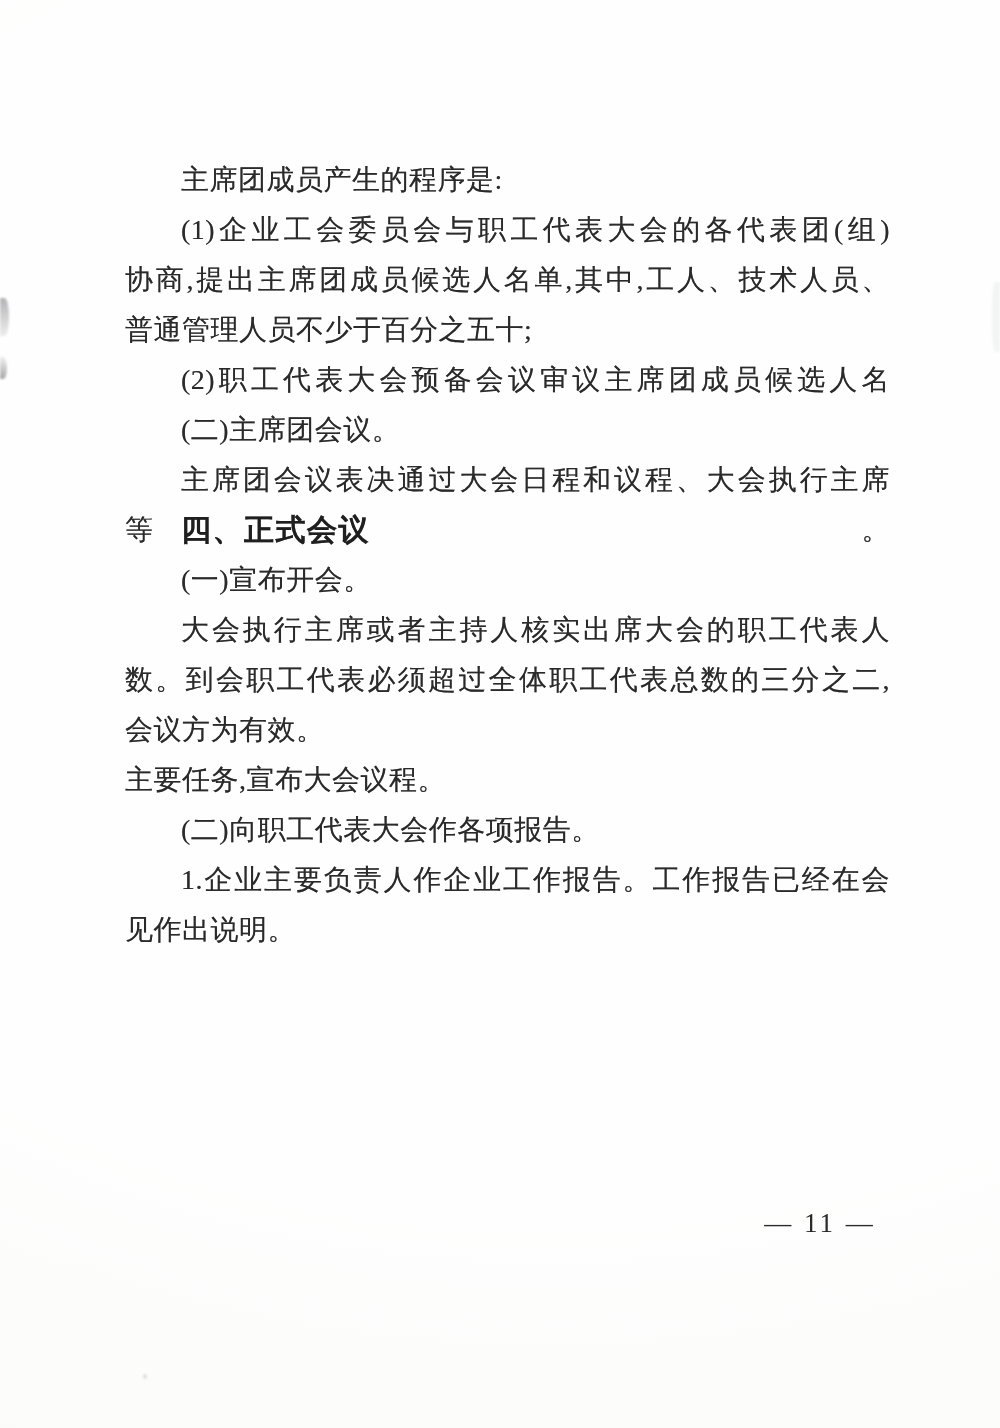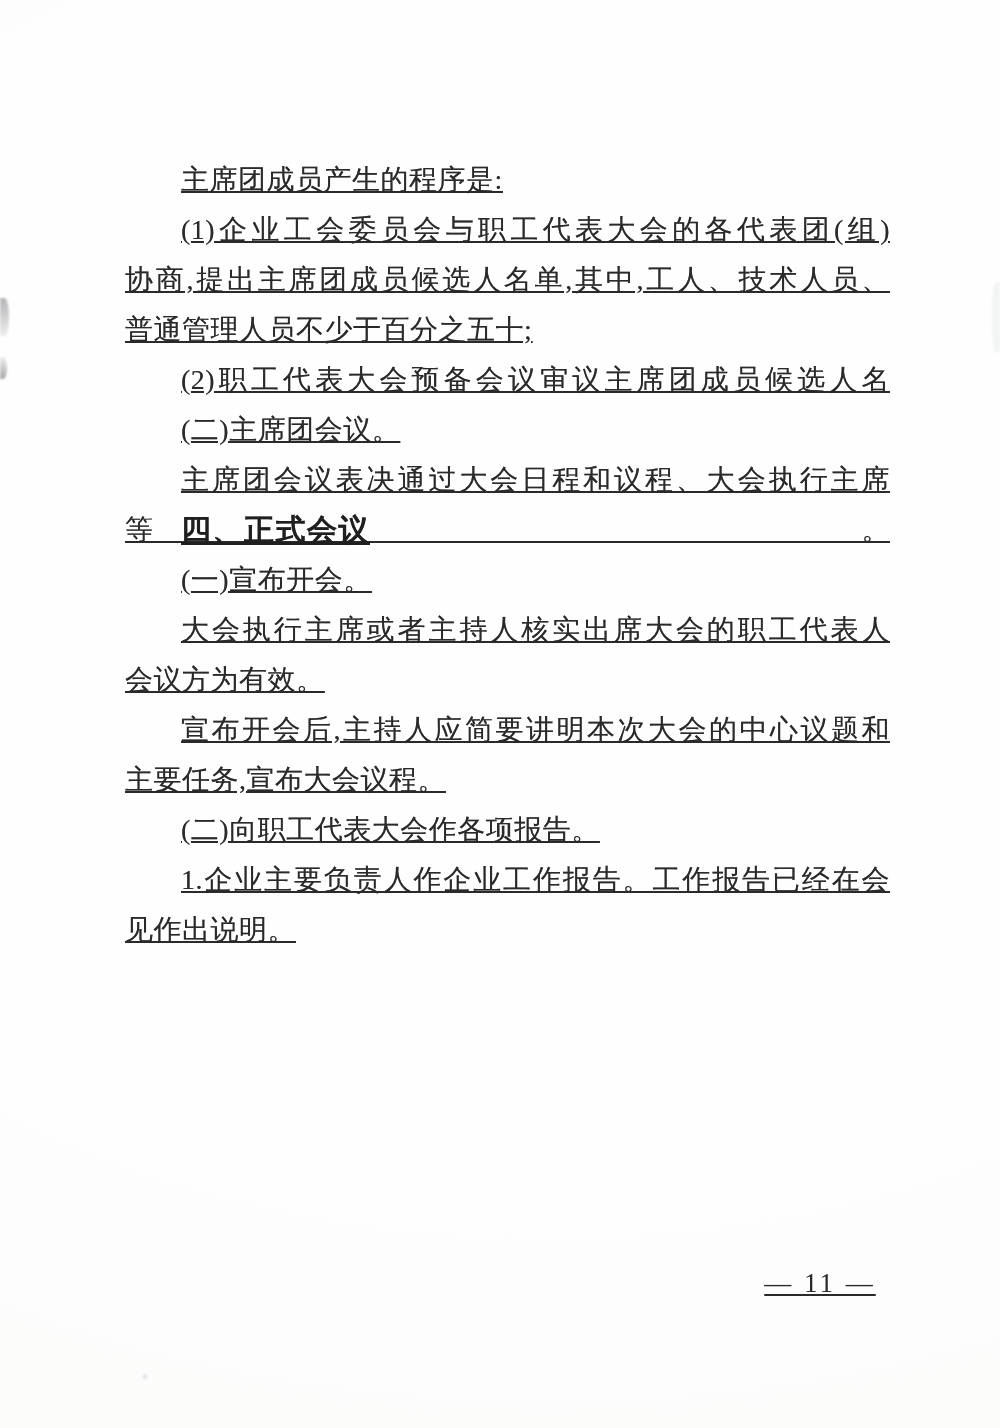--- a/index.html
+++ b/index.html
@@ -1,15 +1,15 @@
 <!DOCTYPE html>
 <html><head>
 <meta charset="utf-8">
 <style>
-  * { margin: 0; padding: 0; box-sizing: border-box; text-decoration: underline; }
+  * { margin: 0; padding: 0; box-sizing: border-box; }
   html, body {
     width: 1000px; height: 1428px;
     font-family: "Liberation Serif", "DejaVu Serif", serif;
     background: #ffffff;
     overflow: hidden;
   }
   .page {
     position: relative;
     width: 1000px; height: 1428px;
     background:
@@ -39,21 +39,21 @@
   .line.heading {
     font-family: "Liberation Sans", "DejaVu Sans", sans-serif;
     font-weight: bold;
     font-size: 30px;
     letter-spacing: 1.5px;
     color: #1f1f1f;
     text-shadow: 0 0 0.6px rgba(20,20,20,0.6);
   }
   .page-number {
     position: absolute;
-    top: 1258px;
+    top: 1198px;
     left: 760px;
     width: 120px;
     font-size: 27px;
     line-height: 50px;
     letter-spacing: 3px;
     color: #2a2a2a;
     text-align: center;
     white-space: nowrap;
   }
   
@@ -92,22 +92,22 @@
     <div class="line indent">主席团成员产生的程序是:</div>
     <div class="line indent full">(1)企业工会委员会与职工代表大会的各代表团(组)</div>
     <div class="line full">协商,提出主席团成员候选人名单,其中,工人、技术人员、</div>
     <div class="line">普通管理人员不少于百分之五十;</div>
     <div class="line indent full">(2)职工代表大会预备会议审议主席团成员候选人名</div>
     <div class="line indent">(二)主席团会议。</div>
     <div class="line indent full">主席团会议表决通过大会日程和议程、大会执行主席等。</div>
     <div class="line indent heading">四、正式会议</div>
     <div class="line indent">(一)宣布开会。</div>
     <div class="line indent full">大会执行主席或者主持人核实出席大会的职工代表人</div>
+    <div class="line full">数。到会职工代表必须超过全体职工代表总数的三分之二,</div>
     <div class="line">会议方为有效。</div>
-    <div class="line indent full">宣布开会后,主持人应简要讲明本次大会的中心议题和</div>
     <div class="line">主要任务,宣布大会议程。</div>
     <div class="line indent">(二)向职工代表大会作各项报告。</div>
     <div class="line indent full">1.企业主要负责人作企业工作报告。工作报告已经在会</div>
     <div class="line">见作出说明。</div>
   </div>
 
   <div class="page-number">— 11 —</div>
 
   <div class="artifact a1"></div>
   <div class="artifact a2"></div>

